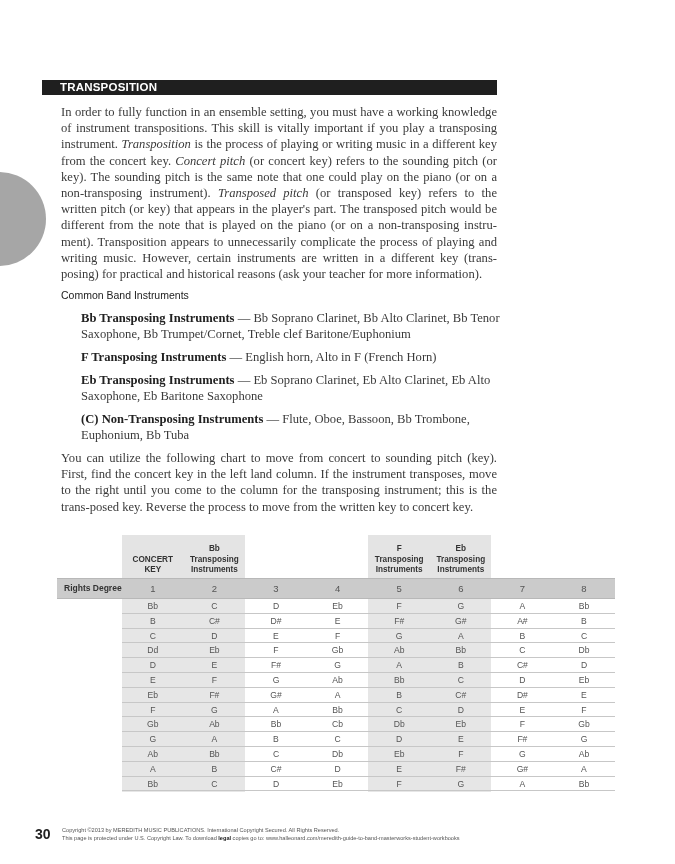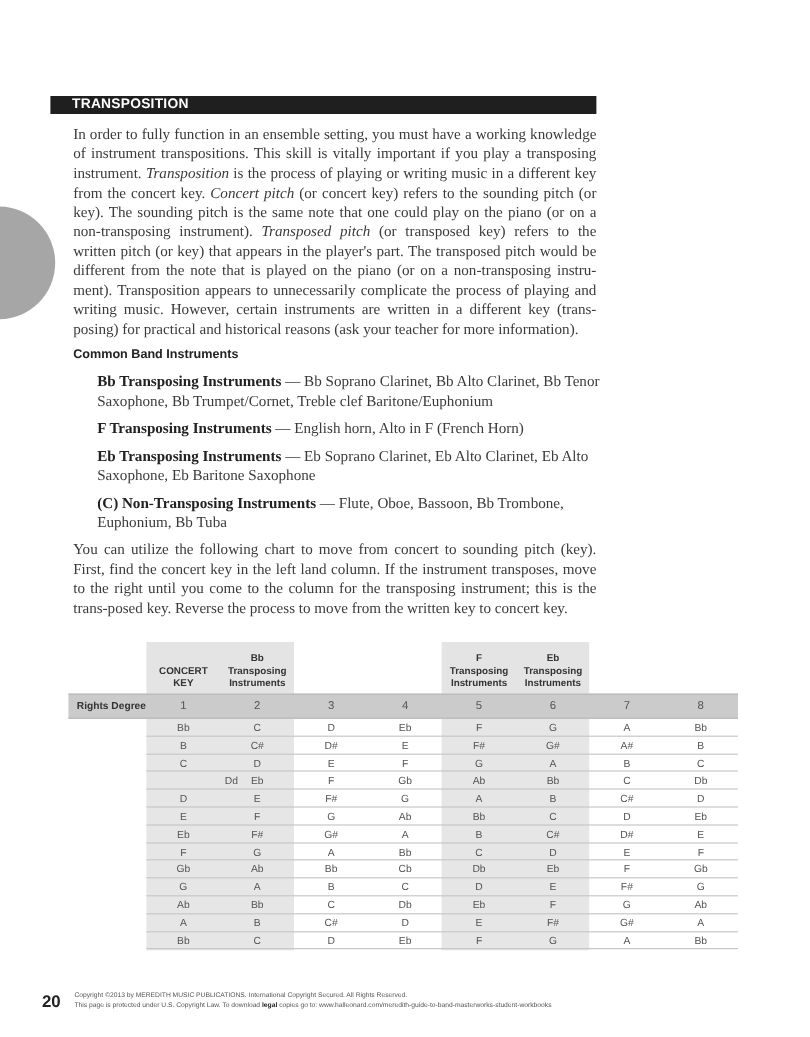--- a/index.html
+++ b/index.html
@@ -18,21 +18,21 @@
     line-height: 15px; padding-left: 18px; box-sizing: border-box; letter-spacing: 0.2px;
   }
   .body-text {
     position: absolute; left: 61px; width: 436px;
     font-size: 12.6px; line-height: 16.2px; text-align: justify; color: #3a3a3a;
   }
   .body-text i { font-style: italic; }
   #intro { top: 104px; }
   .subhead {
     position: absolute; left: 61px; top: 289px;
-    font-family: "Liberation Sans", sans-serif; font-weight: bold; font-size: 10.5px; color: #222;
+    font-family: "Liberation Sans", sans-serif; font-weight: normal; font-size: 10.5px; color: #222;
   }
   .inst {
     position: absolute; left: 81px; width: 420px;
     font-size: 12.6px; line-height: 16.2px; color: #3a3a3a;
   }
   .inst b { color: #222; }
   #inst-bb { top: 310px; }
   #inst-f  { top: 349px; }
   #inst-eb { top: 372px; }
   #inst-c  { top: 411px; }
@@ -184,21 +184,21 @@
         <div class="data-cell" style="left: 0px;">C</div>
         <div class="data-cell" style="left: 61.6px;">D</div>
         <div class="data-cell" style="left: 123.2px;">E</div>
         <div class="data-cell" style="left: 184.8px;">F</div>
         <div class="data-cell" style="left: 246.4px;">G</div>
         <div class="data-cell" style="left: 308px;">A</div>
         <div class="data-cell" style="left: 369.6px;">B</div>
         <div class="data-cell" style="left: 431.2px;">C</div>
       </div>
       <div class="data-row" style="top: 643.4px;">
-        <div class="data-cell" style="left: 0px; padding-left: 40px;">Dd</div>
+        <div class="data-cell" style="left: 0px;">Dd</div>
         <div class="data-cell" style="left: 61.6px;">Eb</div>
         <div class="data-cell" style="left: 123.2px;">F</div>
         <div class="data-cell" style="left: 184.8px;">Gb</div>
         <div class="data-cell" style="left: 246.4px;">Ab</div>
         <div class="data-cell" style="left: 308px;">Bb</div>
         <div class="data-cell" style="left: 369.6px;">C</div>
         <div class="data-cell" style="left: 431.2px;">Db</div>
       </div>
       <div class="data-row" style="top: 658.2px;">
         <div class="data-cell" style="left: 0px;">D</div>
@@ -286,17 +286,17 @@
         <div class="data-cell" style="left: 123.2px;">D</div>
         <div class="data-cell" style="left: 184.8px;">Eb</div>
         <div class="data-cell" style="left: 246.4px;">F</div>
         <div class="data-cell" style="left: 308px;">G</div>
         <div class="data-cell" style="left: 369.6px;">A</div>
         <div class="data-cell" style="left: 431.2px;">Bb</div>
       </div>
     </div>
 </div>
 
-<div class="page-num">20</div>
+<div class="page-num">30</div>
 <div class="footer">
   <div>Copyright ©2013 by MEREDITH MUSIC PUBLICATIONS. International Copyright Secured. All Rights Reserved.</div>
   <div><span>This page is protected under U.S. Copyright Law. To download </span><b>legal</b><span> copies go to: www.halleonard.com/meredith-guide-to-band-masterworks-student-workbooks</span></div>
 </div>
 
 </body></html>

